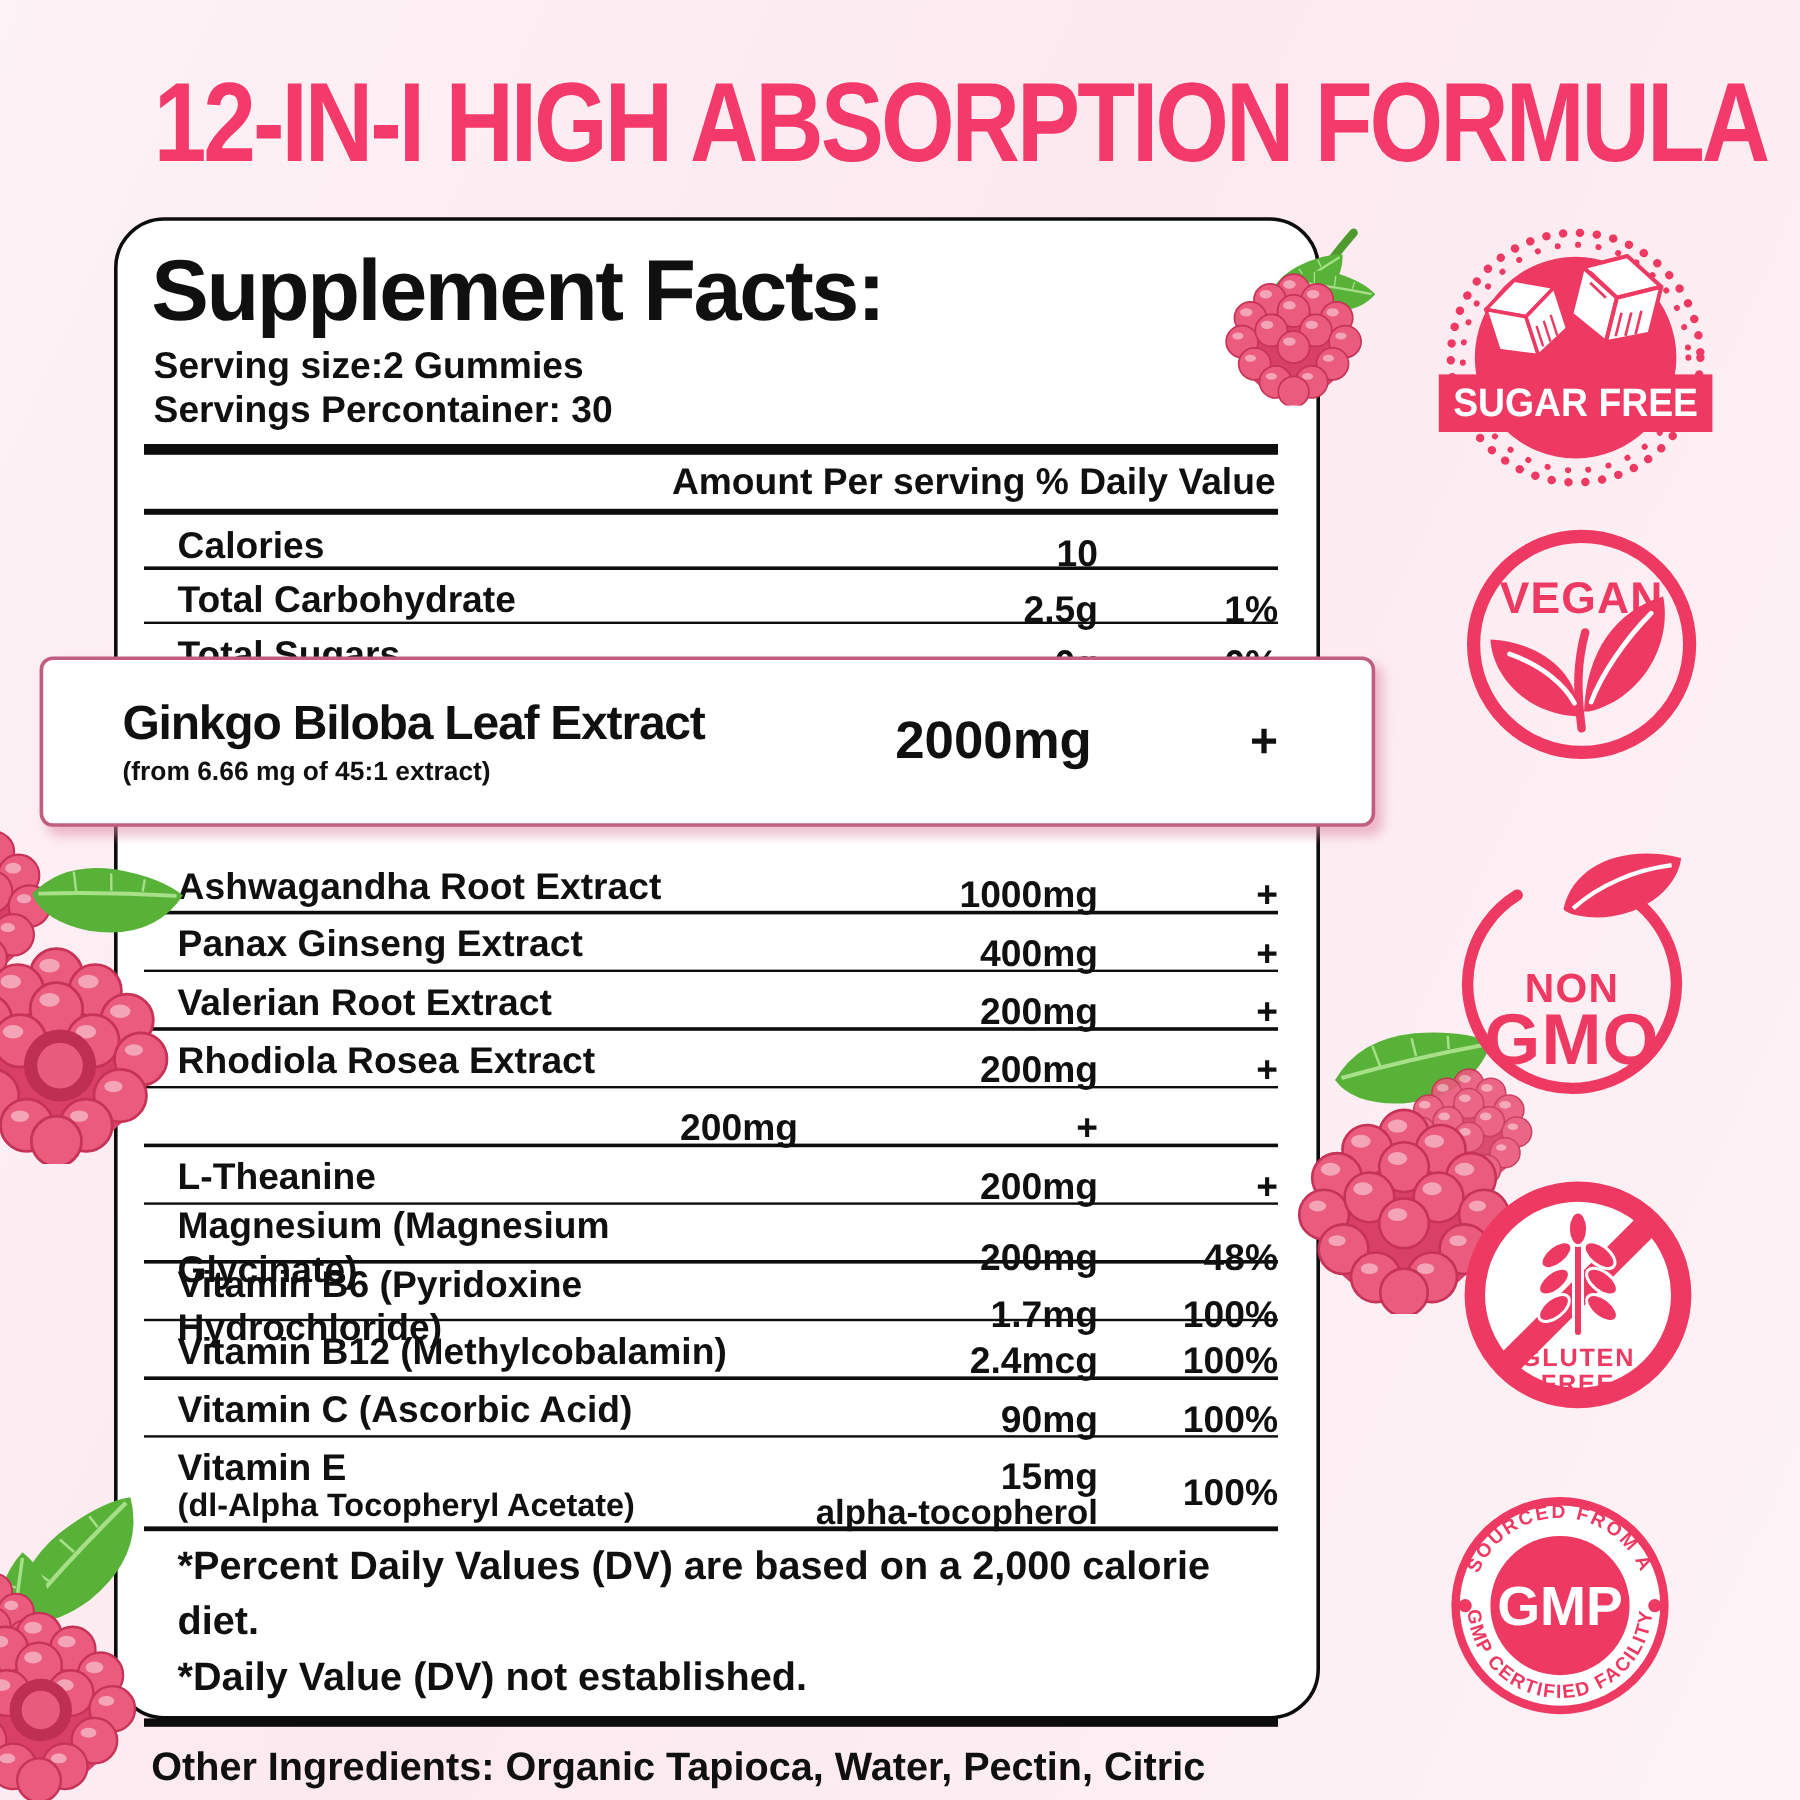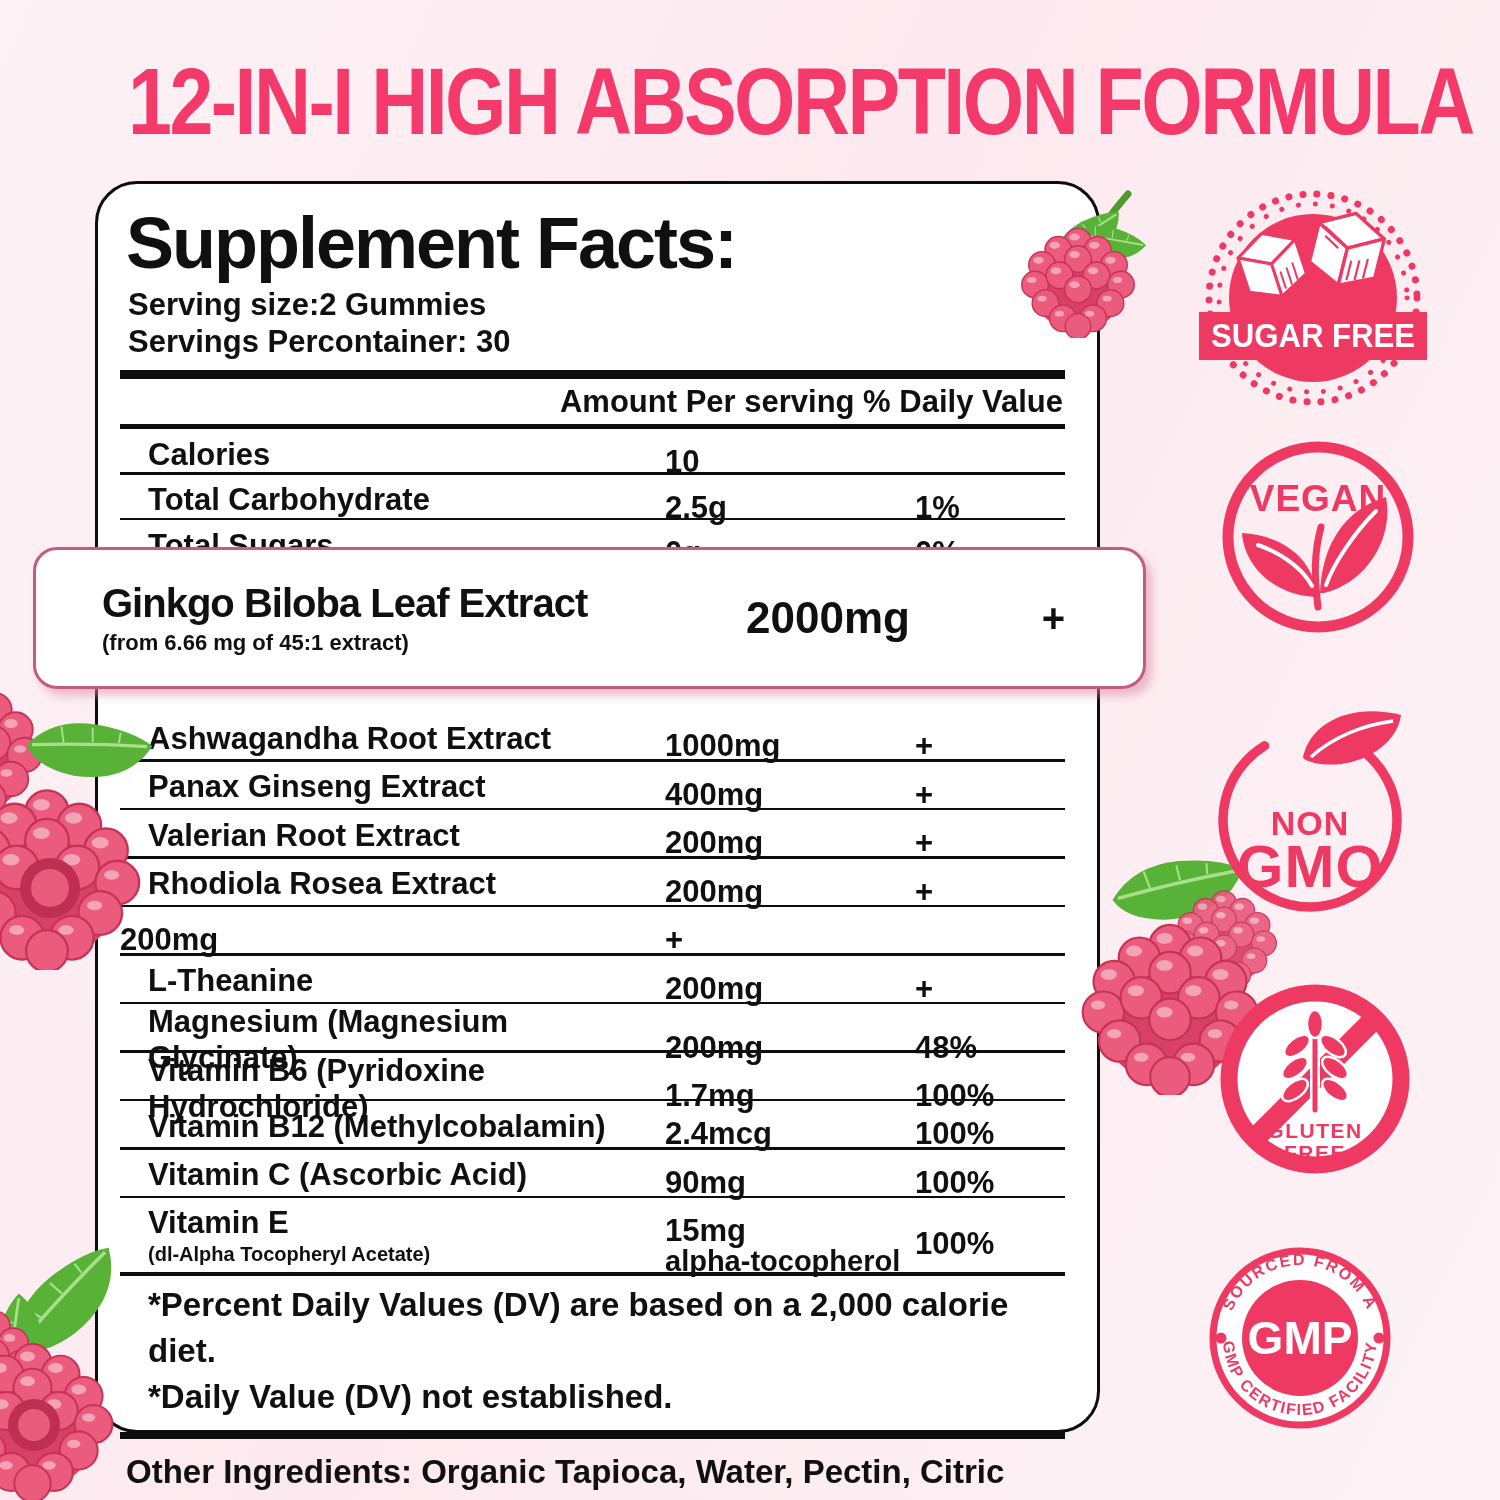--- a/index.html
+++ b/index.html
@@ -17,30 +17,30 @@
   .serving{font-size:31px;font-weight:700;margin-left:8px;line-height:37px;}
   .bar{background:#0d0d0d;width:945px;}
   .bar-thick{height:9px;margin-top:10px;}
   .bar-mid{height:7px;margin-top:4px;}
   .bar-4{height:4px;}
   .bar-5{height:5px;}
   .tline{height:2.5px;background:#0d0d0d;width:945px;}
   .thead{width:945px;text-align:right;font-size:31px;font-weight:700;padding:5px 2px 4px 0;box-sizing:border-box;}
   .trow{display:grid;grid-template-columns:545px 250px 150px;align-items:center;width:945px;}
   .trow .nm{font-size:31px;font-weight:700;padding-left:28px;}
-  .trow .nm small{display:block;font-size:20px;font-weight:700;line-height:26px;}
-  .trow .amt,.trow .dv{font-size:31px;font-weight:700;text-align:left;margin-top:15px;}
+  .trow .nm small{display:block;font-size:27px;font-weight:700;line-height:26px;}
+  .trow .amt,.trow .dv{font-size:31px;font-weight:700;text-align:right;margin-top:15px;}
   .trow .amt small{display:block;font-size:29px;font-weight:700;line-height:25px;}
   .h43{height:43px;} .h46{height:46px;} .h74{height:74px;}
   .spacer{height:150px;}
   .footnotes{font-size:33px;font-weight:700;line-height:46px;padding:6px 0 8px 28px;width:917px;}
   .other{font-size:33px;font-weight:700;line-height:46px;padding:10px 0 0 6px;width:930px;}
   
   .callout{position:absolute;left:33px;top:547px;width:1113px;height:142px;box-sizing:border-box;
-    background:#ffffff;border:3px solid #c05d80;border-radius:24px;display:flex;align-items:center;
+    background:#ffffff;border:3px solid #c05d80;border-radius:11px;display:flex;align-items:center;
     box-shadow:6px 7px 9px rgba(224,138,168,.55);}
   .co-left{margin-left:66px;width:560px;}
   .co-name{font-size:40px;font-weight:700;letter-spacing:-1px;}
   .co-sub{font-size:22px;font-weight:700;margin-top:4px;}
   .co-amt{font-size:44px;font-weight:700;margin-left:84px;}
   .co-plus{font-size:40px;font-weight:700;margin-left:auto;margin-right:78px;}
   
   svg{position:absolute;overflow:visible;}
   svg text{font-family:"Liberation Sans",sans-serif;font-weight:bold;}
   .decor{overflow:hidden;}

